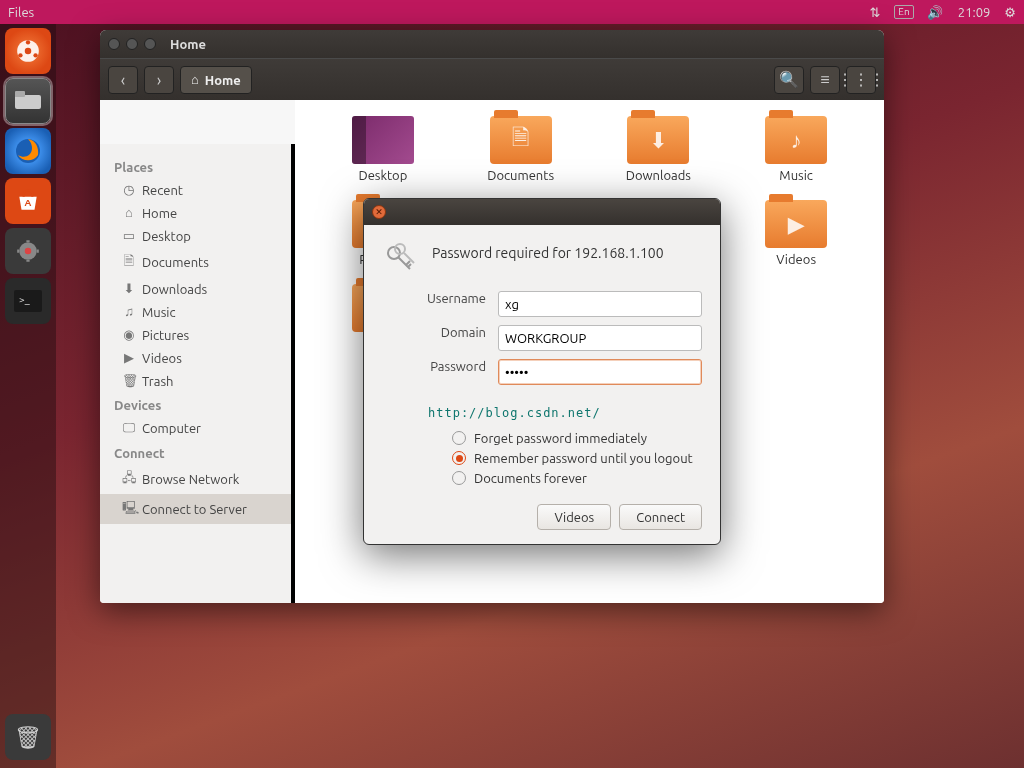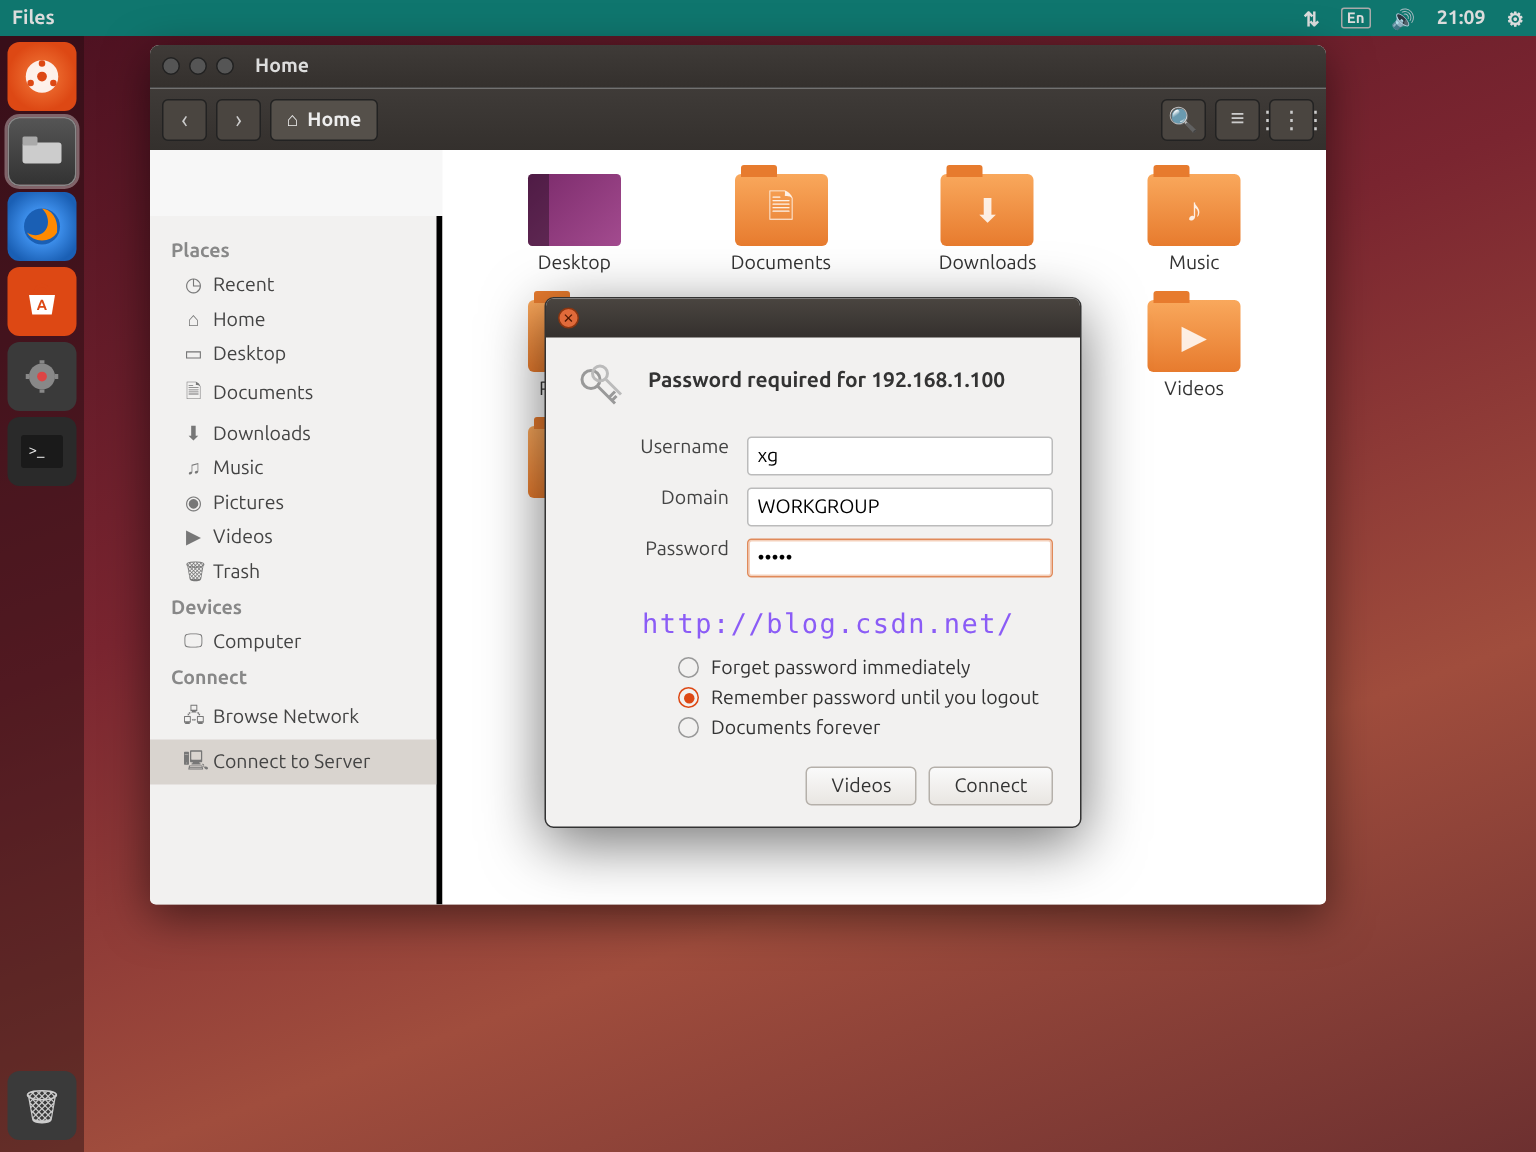--- a/index.html
+++ b/index.html
@@ -1,19 +1,19 @@
 <!DOCTYPE html>
 <html><head>
 <meta charset="utf-8">
 <style>
 * { margin: 0; padding: 0; box-sizing: border-box; font-family: Ubuntu, "Segoe UI", sans-serif; }
 body { width: 1024px; height: 768px; background: linear-gradient(160deg, #4a1020 0%, #7a2530 40%, #a04d3d 70%, #6d3030 100%); overflow: hidden; position: relative; }
 
 
-.top-panel { height: 24px; background: #0f766e; color: #dcdcdc; display: flex; align-items: center; padding: 0 8px; font-size: 13px; font-weight: 700; }
+.top-panel { height: 24px; background: #be185d; color: #dcdcdc; display: flex; align-items: center; padding: 0 8px; font-size: 13px; font-weight: 400; }
 .top-panel .spacer { flex: 1; }
 .top-panel .ind { margin-left: 14px; display: inline-flex; align-items: center; }
 .en-box { border:1px solid #aaa; border-radius:2px; padding:0 3px; font-size:10px; line-height:12px; }
 
 
 .launcher { position: absolute; left: 0; top: 24px; width: 56px; height: 744px; background: rgba(30,10,15,0.45); display: flex; flex-direction: column; align-items: center; padding-top: 4px; gap: 4px; }
 .launcher .tile { width: 46px; height: 46px; border-radius: 8px; display:flex; align-items:center; justify-content:center; font-size:22px; color:#fff; }
 .launcher .tile.dash { background: radial-gradient(circle, #f47c3c 0%, #dd4814 70%); }
 .launcher .tile.files { background: linear-gradient(#555,#333); border:1px solid #888; box-shadow:0 0 0 2px rgba(255,255,255,.35); }
 .launcher .tile.ff { background: radial-gradient(circle,#4aa0ff 20%,#1a5fb4 80%); }
@@ -46,26 +46,26 @@
 .desktop-ic .bar { width:14px; background:rgba(0,0,0,.35); border-radius:3px 0 0 3px; }
 
 
 .overlay { position:absolute; inset:0; }
 .dialog { position:absolute; left:363px; top:198px; width:358px; background:#f2f1f0; border-radius:6px; box-shadow:0 10px 40px rgba(0,0,0,.55); overflow:hidden; border:1px solid #333; }
 .dlg-title { height:26px; background:linear-gradient(#4a4540,#34302d); display:flex; align-items:center; padding:0 8px; }
 .dlg-close { width:14px; height:14px; border-radius:50%; background:#e06a3a; border:1px solid #8a3510; display:flex; align-items:center; justify-content:center; color:#4a1500; font-size:9px; cursor:pointer; }
 .dlg-body { padding:16px 18px 14px 18px; font-size:13px; color:#333; }
 .dlg-head-row { display:flex; gap:14px; align-items:flex-start; margin-bottom:14px; }
 .keys-ic { width:36px; height:36px; color:#888; flex-shrink:0; }
-.dlg-heading { font-weight:700; font-size:14px; color:#333; padding-top:4px; }
+.dlg-heading { font-weight:400; font-size:14px; color:#333; padding-top:4px; }
 .frow { display:flex; align-items:flex-start; margin-bottom:8px; }
 .flabel { width:116px; text-align:right; padding-right:12px; color:#444; }
 .finput { flex:1; height:26px; border:1px solid #bbb; border-radius:3px; padding:0 6px; font-size:13px; background:#fff; }
 .finput.focus { border-color:#e08a5a; box-shadow:0 0 0 1px rgba(224,120,60,.35) inset; }
-.watermark { color:#8b5cf6; font-size:18px; letter-spacing:1px; margin:21px 0 8px 46px; font-family:monospace; }
+.watermark { color:#0f766e; font-size:12px; letter-spacing:1px; margin:21px 0 8px 46px; font-family:monospace; }
 .radios { margin-left:70px; margin-top:4px; }
 .rrow { display:flex; align-items:center; gap:8px; padding:3px 0; cursor:pointer; }
 .radio { width:14px; height:14px; border:1px solid #999; border-radius:50%; display:inline-flex; align-items:center; justify-content:center; }
 .radio.on { border-color:#dd4814; }
 .radio.on::after { content:""; width:7px; height:7px; background:#dd4814; border-radius:50%; }
 .dlg-buttons { display:flex; justify-content:flex-end; gap:8px; margin-top:16px; }
 .btn { padding:5px 16px; border:1px solid #b5b0aa; border-radius:4px; background:linear-gradient(#fafafa,#e9e6e2); font-size:13px; cursor:pointer; color:#333; }
 svg { display:block; }
 </style>
 </head>

